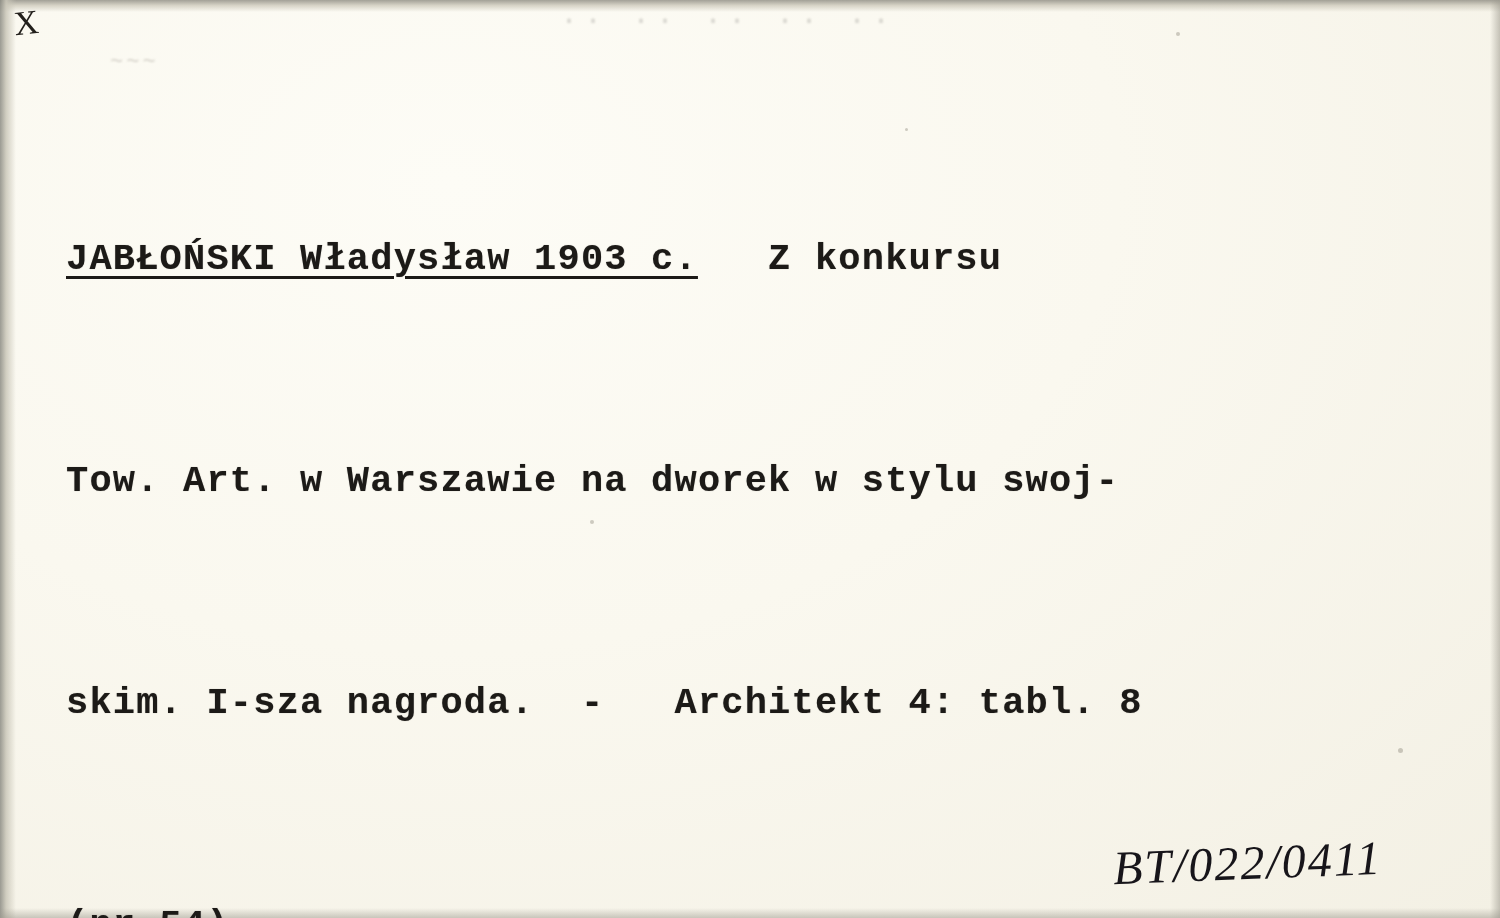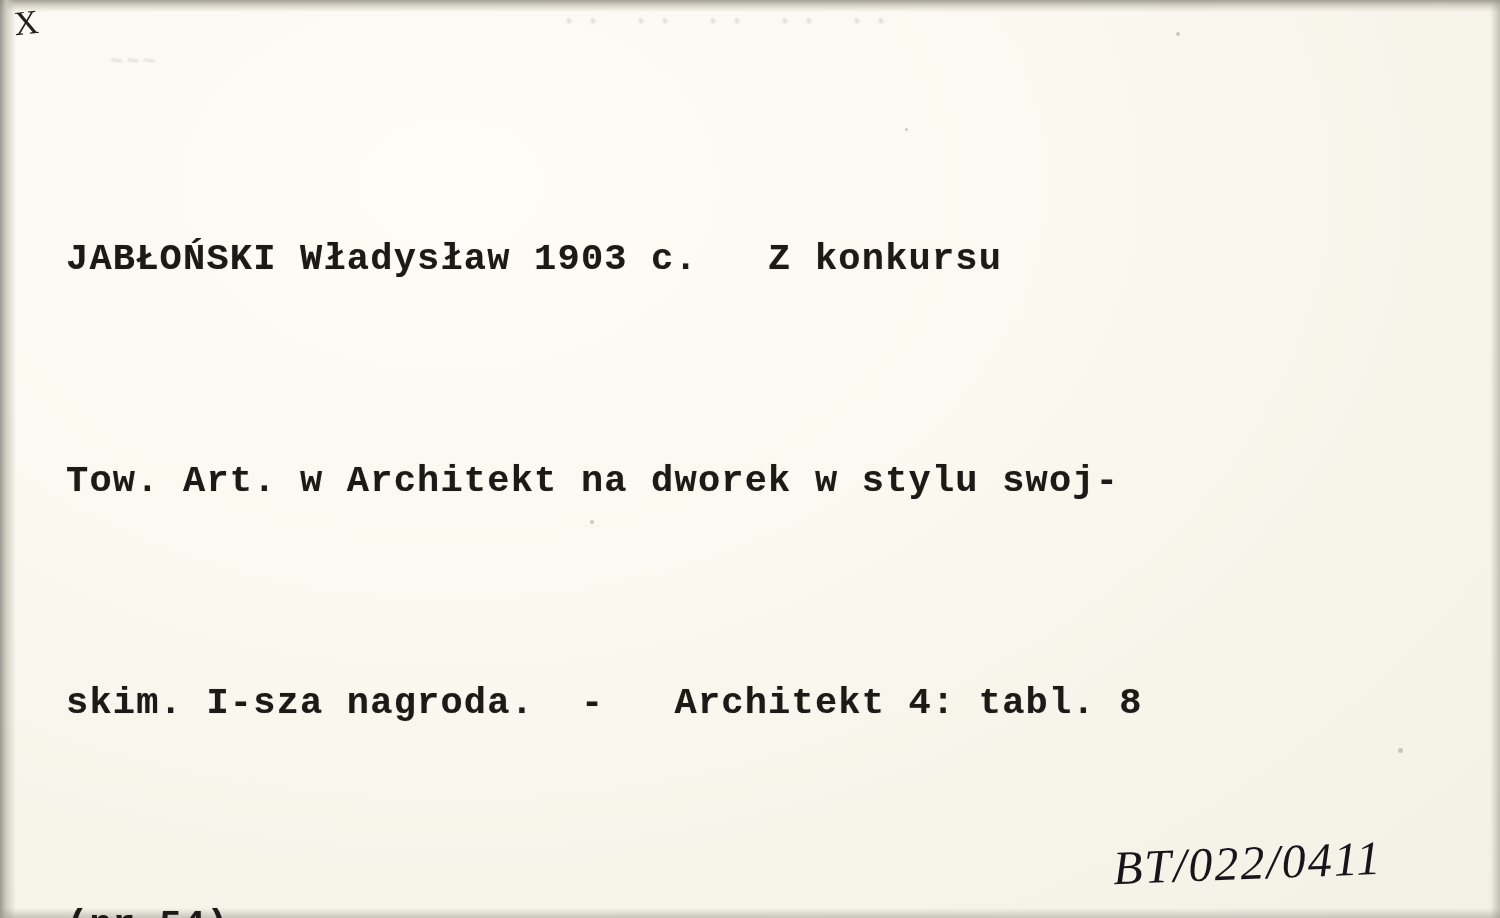--- a/index.html
+++ b/index.html
@@ -100,21 +100,21 @@
     color: #1c1a17;
     font-size: 37px;
     line-height: 74px;
     letter-spacing: 1.2px;
     white-space: pre;
     font-family: "Liberation Mono", "DejaVu Sans Mono", monospace;
     font-weight: 700;
     text-shadow: 0 0 1px rgba(20,18,16,0.35);
   }
   .line { height: 74px; white-space: pre; }
-  .u { text-underline-offset: 7px; text-decoration-thickness: 3px; }
+  .u { text-decoration: underline; text-underline-offset: 7px; text-decoration-thickness: 3px; }
 
   
   #ref {
     position: absolute;
     right: 118px;
     bottom: 28px;
     font-family: "Liberation Serif", serif;
     font-size: 48px;
     font-style: italic;
     color: #17151a;
@@ -139,21 +139,21 @@
   <div id="edge-right"></div>
   <div id="edge-bottom"></div>
 
   <div id="ghost-text">.. .. .. .. ..</div>
   <div id="ghost-smudge">~~~</div>
 
   <div id="mark-x">X</div>
 
   <div id="typed">
     <div class="line"><span class="u">JABŁOŃSKI Władysław 1903 c.</span><span>   Z konkursu</span></div>
-    <div class="line">Tow. Art. w Architekt na dworek w stylu swoj-</div>
+    <div class="line">Tow. Art. w Warszawie na dworek w stylu swoj-</div>
     <div class="line">skim. I-sza nagroda.  -   Architekt 4: tabl. 8</div>
     <div class="line">(nr 54).</div>
     
     
   </div>
 
   <div id="ref">BT/022/0411</div>
 
   <div class="speck" style="left:590px; top:520px; width:4px; height:4px;"></div>
   <div class="speck" style="left:1398px; top:748px; width:5px; height:5px;"></div>

